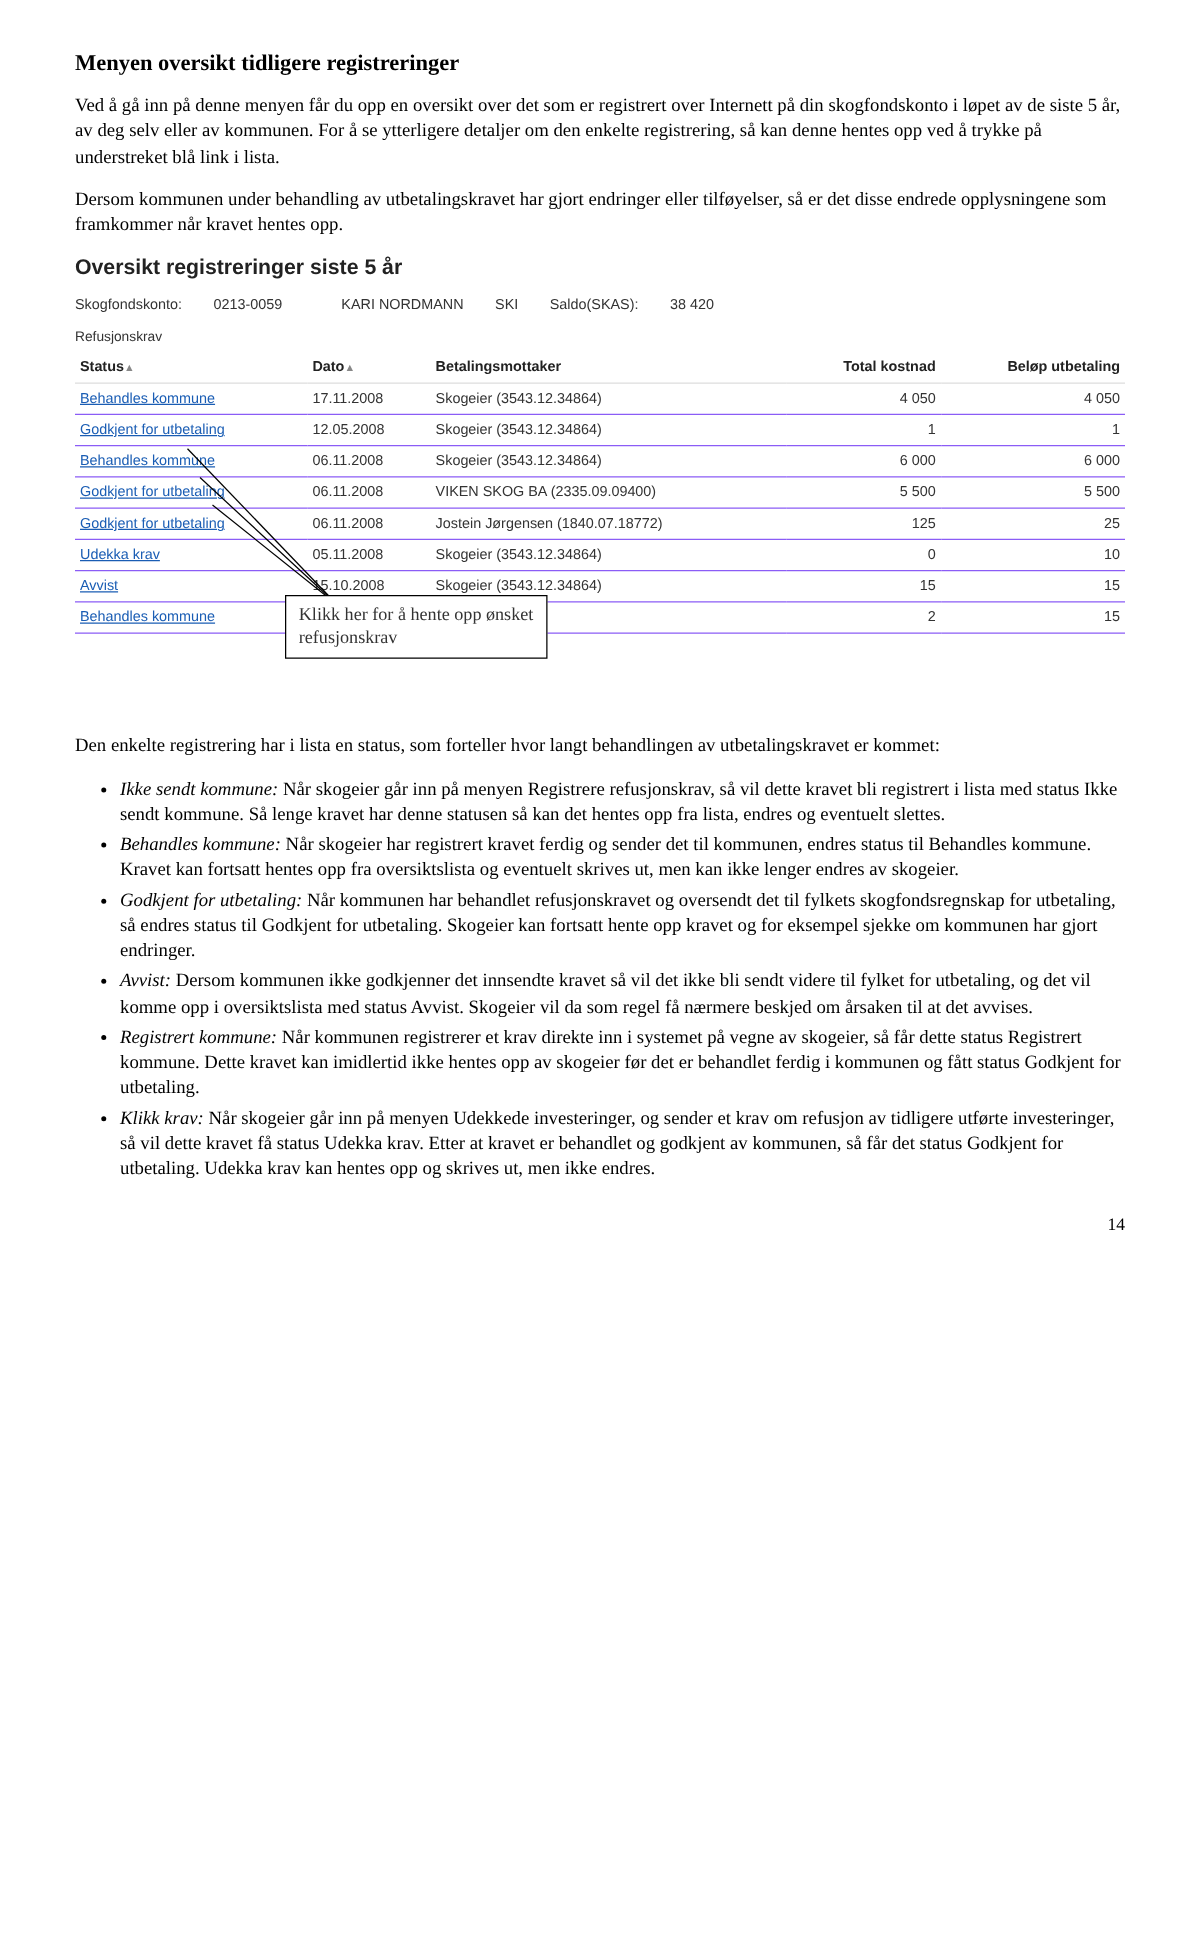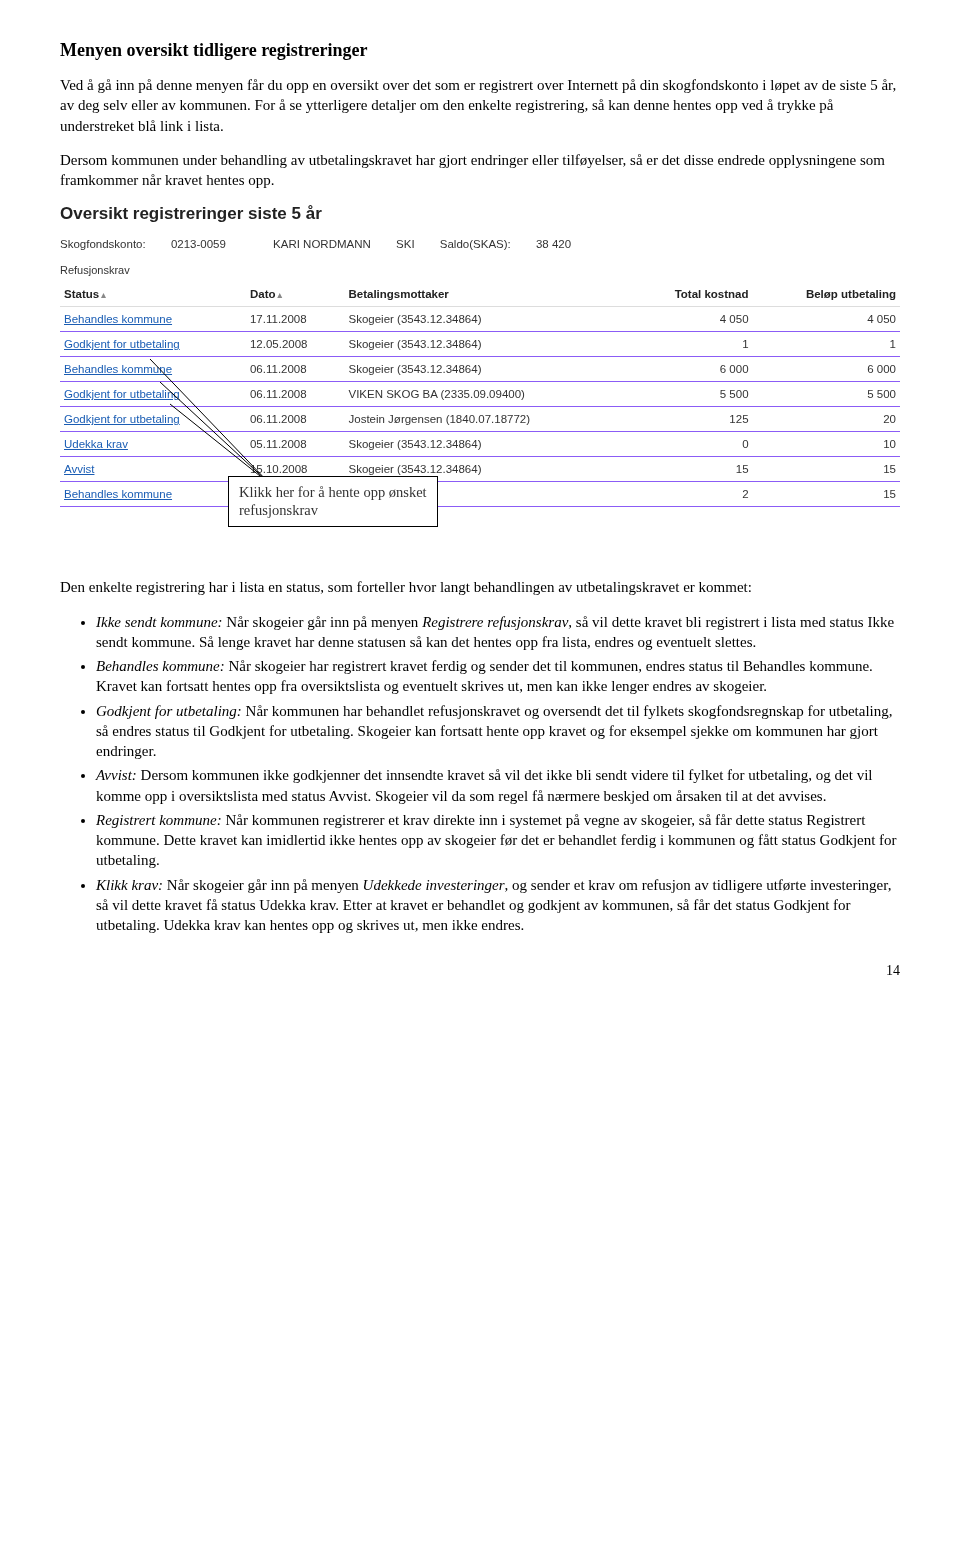--- a/index.html
+++ b/index.html
@@ -11,21 +11,21 @@
     color: #000;
     background: #fff;
     width: 960px;
   }
   h1 {
     font-size: 18px;
     font-weight: bold;
     margin: 0 0 14px 0;
   }
   p {
-    margin: 4px 0 14px 0;
+    margin: 14px 0 14px 0;
     line-height: 1.35;
   }
   .screenshot {
     margin: 14px 0 20px 0;
     position: relative;
     font-family: Arial, Helvetica, sans-serif;
     font-size: 12px;
     color: #333;
   }
   .ss-heading {
@@ -99,21 +99,21 @@
   }
   ul.bullets {
     margin: 0 0 14px 0;
     padding-left: 36px;
   }
   ul.bullets li {
     margin-bottom: 4px;
     line-height: 1.35;
   }
   .bi { font-style: italic; font-weight: normal; }
-  .i { font-style: italic; }
+  .i { }
   .page-num {
     text-align: right;
     font-size: 14px;
     margin-top: 28px;
   }
 </style>
 </head>
 <body>
 
 <h1>Menyen oversikt tidligere registreringer</h1>
@@ -168,21 +168,21 @@
           <td>06.11.2008</td>
           <td>VIKEN SKOG BA (2335.09.09400)</td>
           <td class="num">5 500</td>
           <td class="num">5 500</td>
         </tr>
         <tr>
           <td><span class="status-link">Godkjent for utbetaling</span></td>
           <td>06.11.2008</td>
           <td>Jostein Jørgensen (1840.07.18772)</td>
           <td class="num">125</td>
-          <td class="num">20</td>
+          <td class="num">25</td>
         </tr>
         <tr>
           <td><span class="status-link">Udekka krav</span></td>
           <td>05.11.2008</td>
           <td>Skogeier (3543.12.34864)</td>
           <td class="num">0</td>
           <td class="num">10</td>
         </tr>
         <tr>
           <td><span class="status-link">Avvist</span></td>

